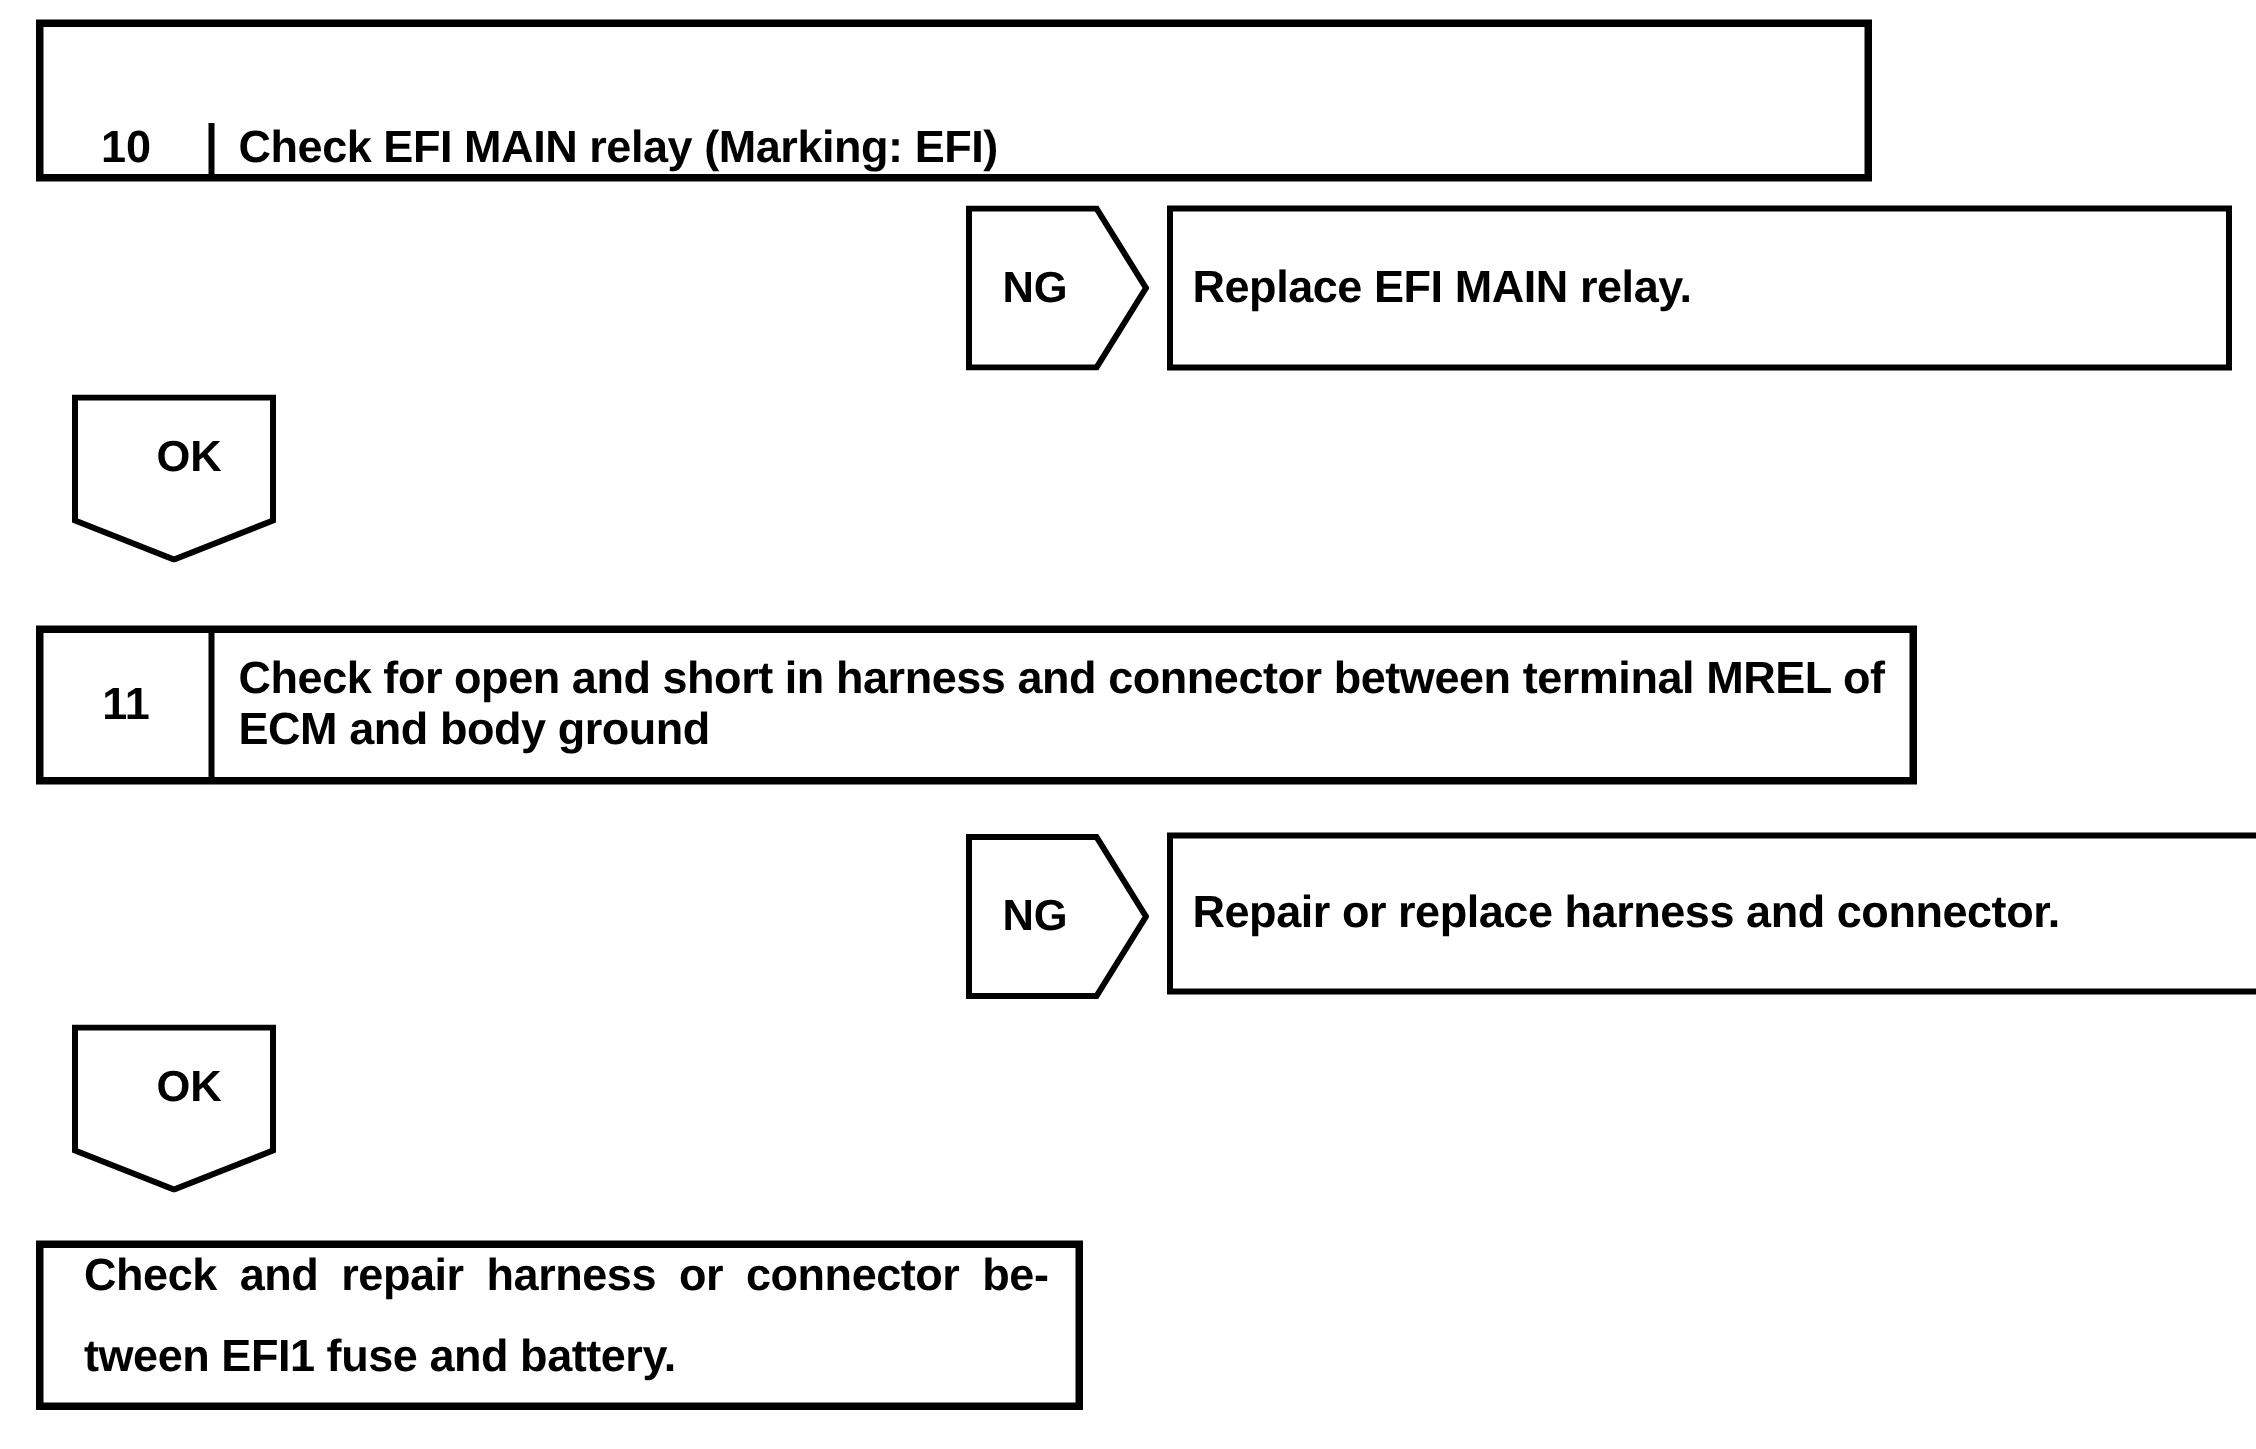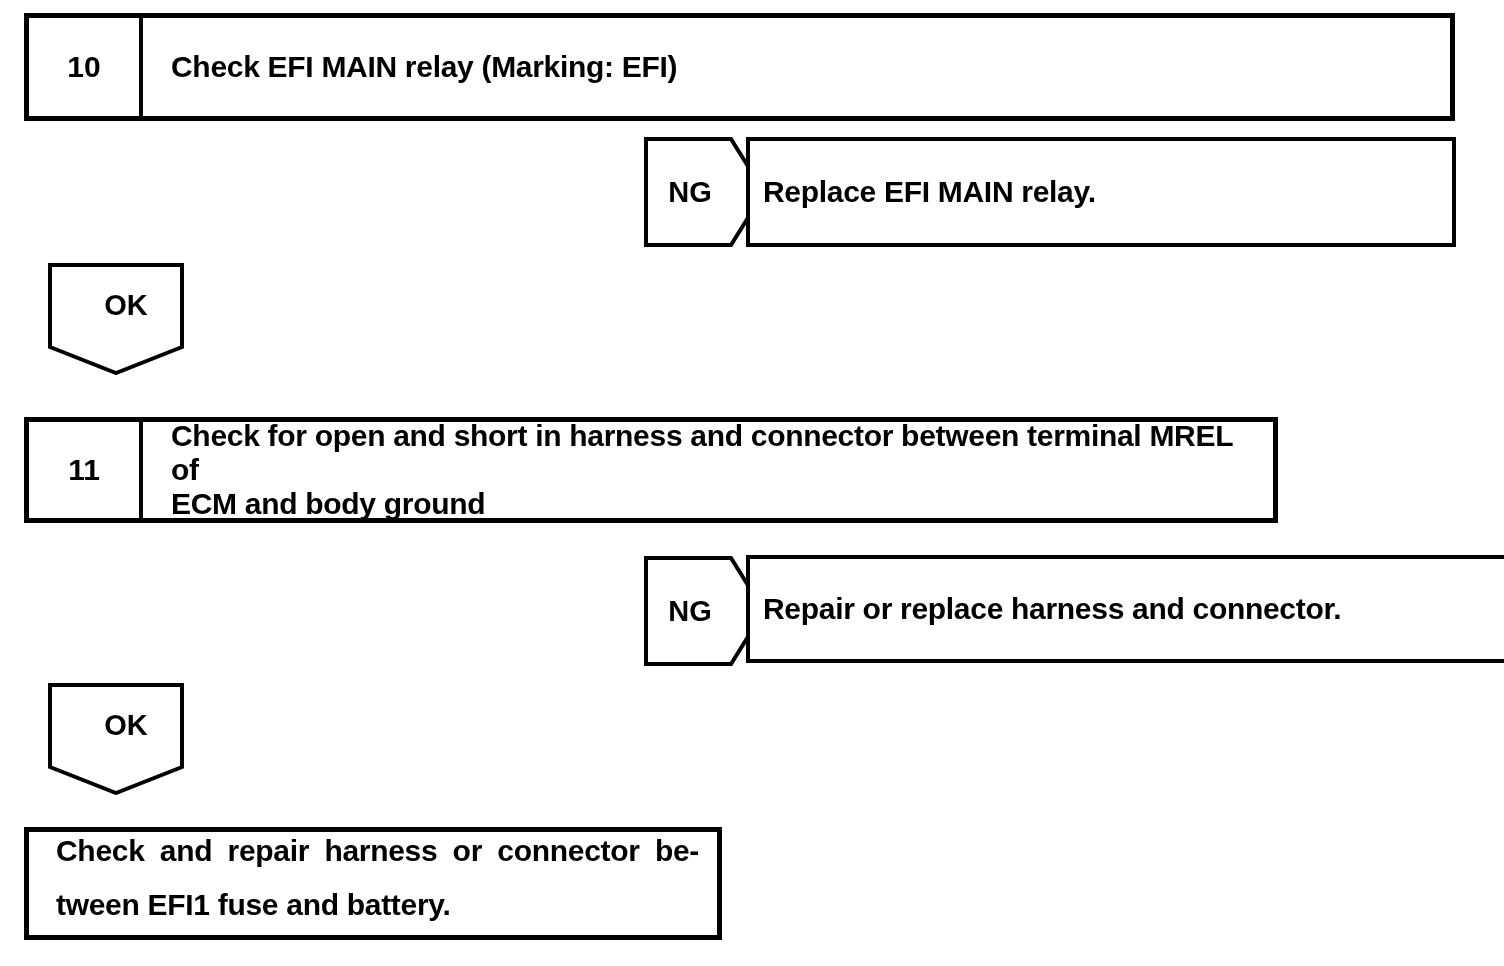--- a/index.html
+++ b/index.html
@@ -31,38 +31,39 @@
     display: flex;
     align-items: center;
     justify-content: center;
     font-size: 30px;
   }
   .step-title {
     flex: 1;
     display: flex;
     flex-direction: column;
     justify-content: center;
-    padding-left: 28px;
+    padding-left: 16px;
     padding-right: 8px;
     font-size: 30px;
     line-height: 34px;
     letter-spacing: -0.3px;
     border-radius: 27px;
   }
   .result-box {
     position: absolute;
     display: flex;
     align-items: center;
     border: 4px solid var(--line-color, #000000);
     box-sizing: border-box;
     padding-left: 13px;
     padding-right: 8px;
     font-size: 30px;
     letter-spacing: -0.3px;
     background: var(--bg-color, #ffffff);
+    margin-left: 32px;
   }
   .shape-wrap {
     position: absolute;
     margin-left: 24px;
   }
   .shape-wrap svg {
     display: block;
   }
   .pent {
     fill: var(--bg-color, #ffffff);
@@ -108,21 +109,21 @@
   .justify-line {
     text-align: justify;
     text-align-last: justify;
   }
 </style>
 </head>
 <body>
 
 <div class="canvas">
 
-  <div class="step-box" style="left:24px; top:13px; width:1431px; height:108px;">
+  <div class="step-box" style="left:24px; top:13px; width:1224px; height:108px;align-items:flex-end;">
     <div class="step-num">10</div>
     <div class="step-title">
       <div>Check EFI MAIN relay (Marking: EFI)</div>
     </div>
   </div>
 
   <div class="shape-wrap" style="left:620px; top:137px; width:122px; height:110px;">
     <svg width="122" height="110" viewBox="0 0 122 110">
       <polygon class="pent" points="2,2 87,2 120,55 87,108 2,108"></polygon>
     </svg>

